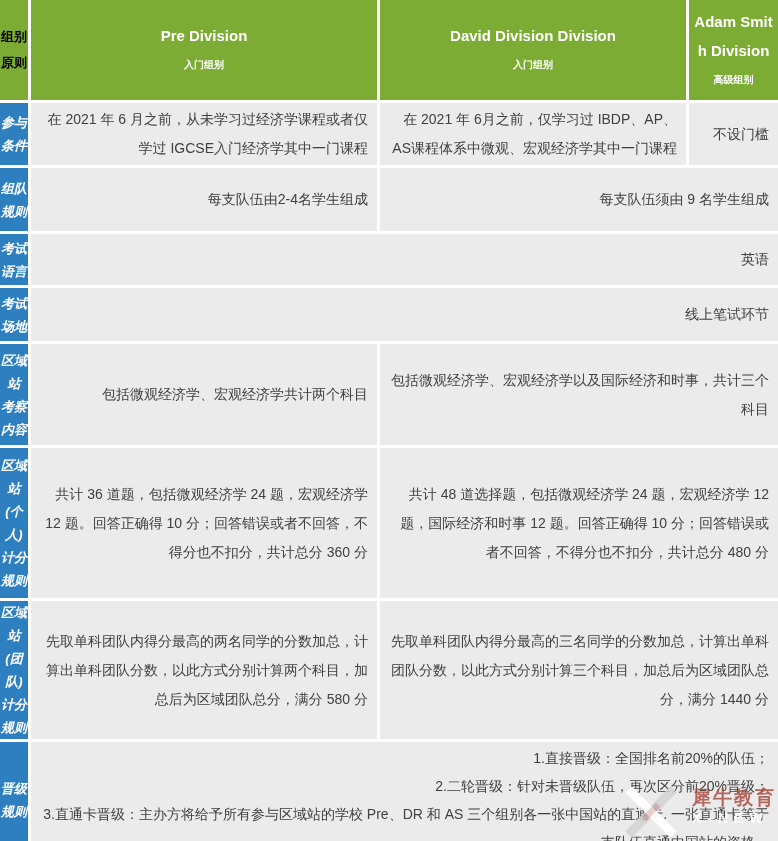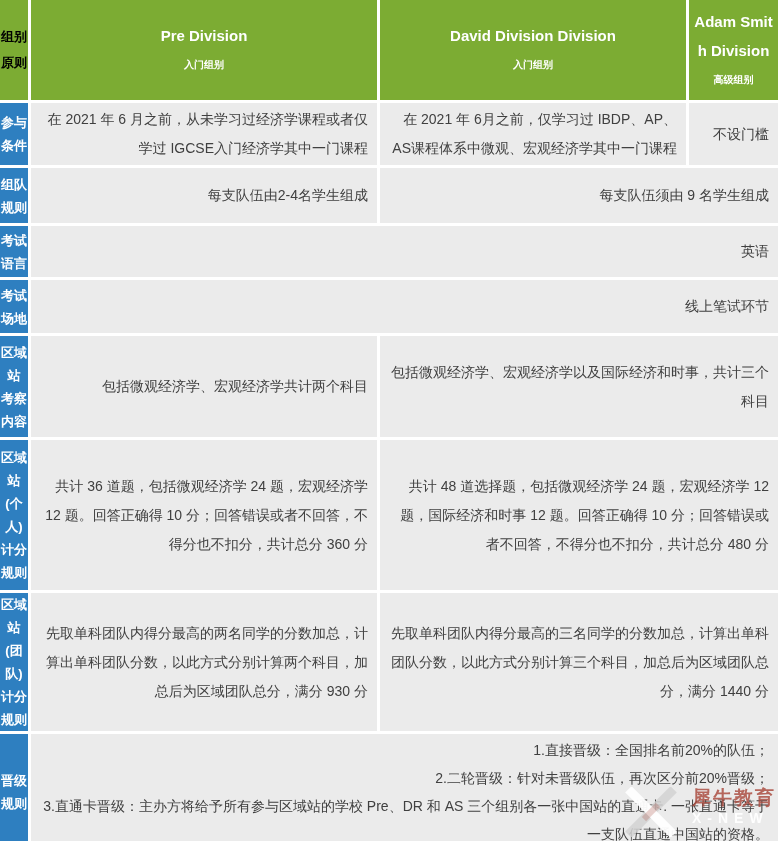--- a/index.html
+++ b/index.html
@@ -53,20 +53,21 @@
   
   th.rlabel {
     background: #2E7FC0;
     color: #ffffff;
     font-weight: bold;
     font-size: 13px;
     line-height: 23px;
     text-align: center;
     white-space: pre-line;
     padding: 0 1px;
+    font-style: italic;
   }
 
   
   td.cell {
     background: #EBEBEB;
     color: #404040;
     font-size: 14px;
     line-height: 29px;
     text-align: right;
     padding: 2px 9px;
@@ -132,21 +133,21 @@
 
     <tr>
       <th class="rlabel" style="height:54px">参与
 条件</th>
       <td class="cell">在 2021 年 6 月之前，从未学习过经济学课程或者仅学过 IGCSE入门经济学其中一门课程</td>
       <td class="cell">在 2021 年 6月之前，仅学习过 IBDP、AP、AS课程体系中微观、宏观经济学其中一门课程</td>
       <td class="cell center">不设门槛</td>
     </tr>
 
     <tr>
-      <th class="rlabel" style="height:55px">组队
+      <th class="rlabel" style="height:63px">组队
 规则</th>
       <td class="cell">每支队伍由2-4名学生组成</td>
       <td class="cell center" colspan="2">每支队伍须由 9 名学生组成</td>
     </tr>
 
     <tr>
       <th class="rlabel" style="height:51px">考试
 语言</th>
       <td class="cell center" colspan="3">英语</td>
     </tr>
@@ -177,21 +178,21 @@
       <td class="cell" colspan="2">共计 48 道选择题，包括微观经济学 24 题，宏观经济学 12 题，国际经济和时事 12 题。回答正确得 10 分；回答错误或者不回答，不得分也不扣分，共计总分 480 分</td>
     </tr>
 
     <tr>
       <th class="rlabel" style="height:134px">区域
 站
 (团
 队)
 计分
 规则</th>
-      <td class="cell">先取单科团队内得分最高的两名同学的分数加总，计算出单科团队分数，以此方式分别计算两个科目，加总后为区域团队总分，满分 930 分</td>
+      <td class="cell">先取单科团队内得分最高的两名同学的分数加总，计算出单科团队分数，以此方式分别计算两个科目，加总后为区域团队总分，满分 580 分</td>
       <td class="cell" colspan="2">先取单科团队内得分最高的三名同学的分数加总，计算出单科团队分数，以此方式分别计算三个科目，加总后为区域团队总分，满分 1440 分</td>
     </tr>
 
     <tr>
       <th class="rlabel" style="height:116px">晋级
 规则</th>
       <td class="cell prelines" colspan="3">1.直接晋级：全国排名前20%的队伍；
 2.二轮晋级：针对未晋级队伍，再次区分前20%晋级；
 3.直通卡晋级：主办方将给予所有参与区域站的学校 Pre、DR 和 AS 三个组别各一张中国站的直通卡. 一张直通卡等于一支队伍直通中国站的资格。</td>
     </tr>

